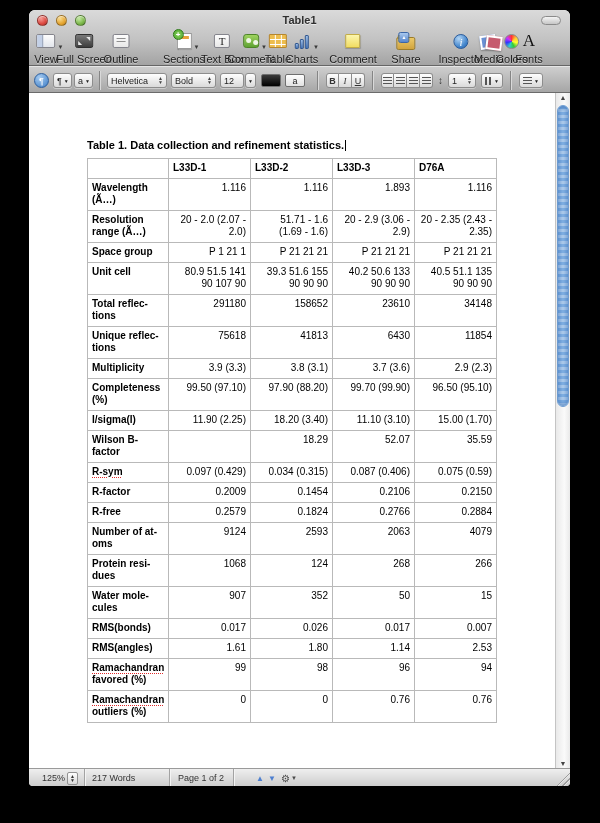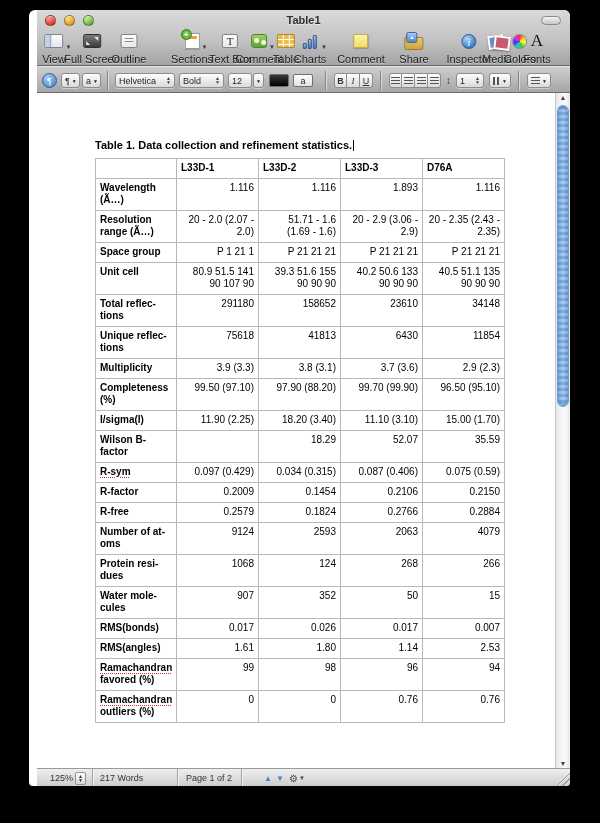--- a/index.html
+++ b/index.html
@@ -4,21 +4,21 @@
 <style>
   * { margin:0; padding:0; box-sizing:border-box; }
   html,body { width:600px; height:823px; }
   body { background:#000; position:relative; font-family:"Liberation Sans", sans-serif;
          overflow:hidden; }
 
   
   .window { position:absolute; left:29px; top:10px; width:541px; height:776px;
             border-radius:6px 6px 4px 4px; background:#fff; overflow:hidden;
             box-shadow:0 12px 30px rgba(0,0,0,.65), 0 0 0 1px rgba(0,0,0,.8);
-            display:flex; flex-direction:column;padding-left:8px; }
+            display:flex; flex-direction:column; }
 
   
   .top-chrome { height:56px; background:linear-gradient(#dadada 0%, #c2c2c2 55%, #a3a3a3 100%);
                 border-bottom:1px solid #666; position:relative; flex:0 0 auto; }
   .titlebar { height:20px; position:relative; display:flex; align-items:center; }
   .traffic { position:absolute; left:8px; top:5px; display:flex; gap:8px; }
   .light { width:11px; height:11px; border-radius:50%; border:1px solid rgba(0,0,0,.3);
            box-shadow: inset 0 1px 1px rgba(255,255,255,.6); }
   .light.red    { background:radial-gradient(circle at 35% 30%, #f59a93, #dd4840 60%, #a33028); }
   .light.yellow { background:radial-gradient(circle at 35% 30%, #f9dc8e, #e5a42f 60%, #b07a1e); }

